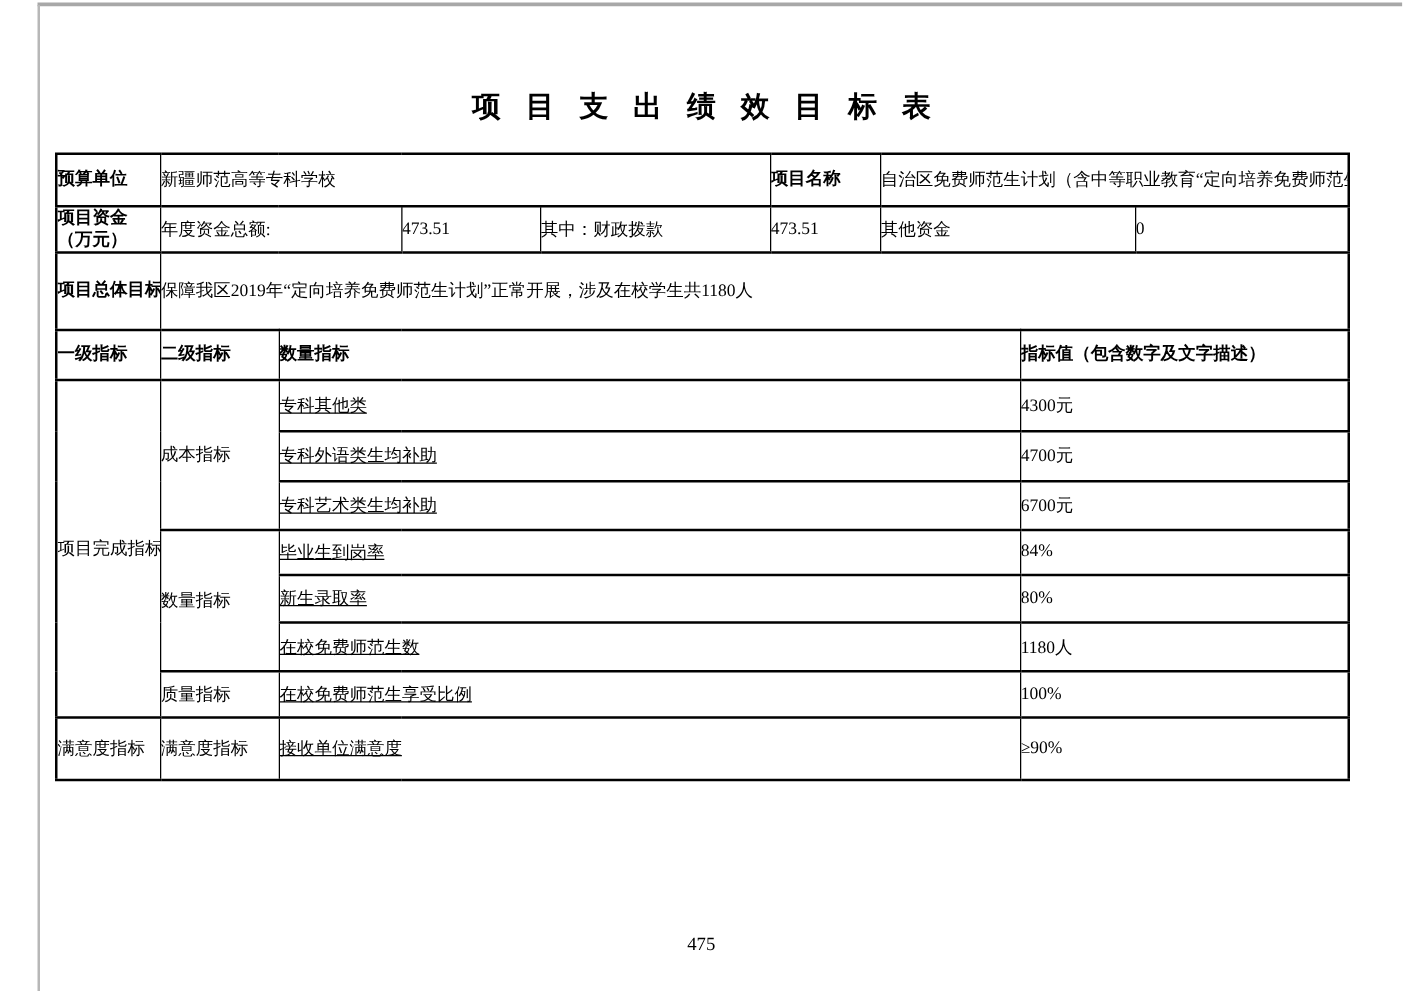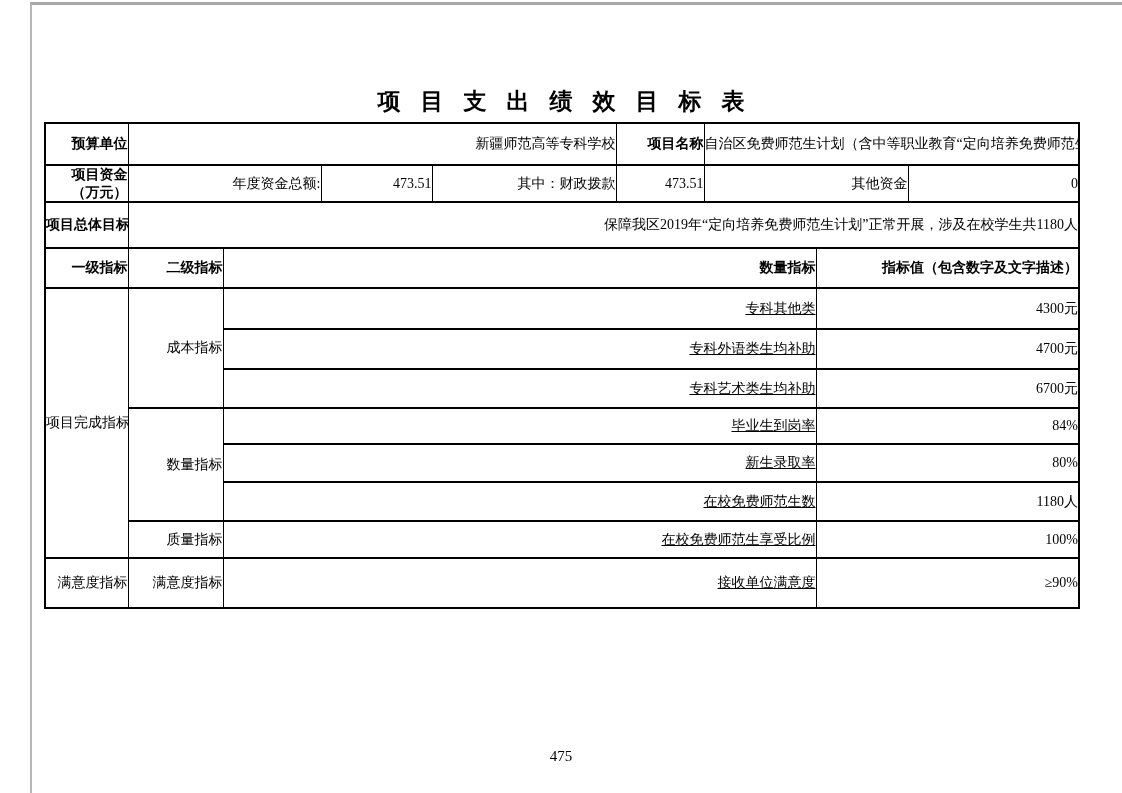--- a/index.html
+++ b/index.html
@@ -24,21 +24,21 @@
     background: #a8a8a8;
   }
   .edge-left {
     position: absolute;
     left: 30px; top: 4px; bottom: 0;
     width: 2px;
     background: #b7b7b7;
   }
   .doc-title {
     position: absolute;
-    left: 0; right: 0; top: 86px;
+    left: 0; right: 0; top: 70px;
     text-align: center;
     font-size: 23px;
     font-weight: bold;
     letter-spacing: 20px;
     text-indent: 20px;
     white-space: nowrap;
   }
   table.main {
     position: absolute;
     left: 44px;
@@ -46,21 +46,21 @@
     border-collapse: collapse;
     table-layout: fixed;
     width: 1034px;
   }
   table.main td {
     border: 1px solid #000;
     border-top-width: 2px;
     border-bottom-width: 2px;
     padding: 0;
     font-size: 14px;
-    text-align: right;
+    text-align: left;
     vertical-align: middle;
     overflow: hidden;
   }
   table.main { border: 2px solid #000; }
   td.lbl {
     font-weight: bold;
     font-size: 15px;
     line-height: 1.25;
   }
   td.nowrap { white-space: nowrap; }
@@ -121,21 +121,21 @@
     <tr style="height:25px">
       <td class="lbl">项目资金（万元）</td>
       <td colspan="2">年度资金总额:</td>
       <td>473.51</td>
       <td>其中：财政拨款</td>
       <td>473.51</td>
       <td colspan="2">其他资金</td>
       <td>0</td>
     </tr>
 
-    <tr style="height:46px">
+    <tr style="height:62px">
       <td class="lbl nowrap">项目总体目标</td>
       <td colspan="8" class="goal-text">保障我区2019年“定向培养免费师范生计划”正常开展，涉及在校学生共1180人</td>
     </tr>
 
     <tr style="height:40px">
       <td class="lbl nowrap">一级指标</td>
       <td class="lbl nowrap">二级指标</td>
       <td colspan="5" class="lbl">数量指标</td>
       <td colspan="2" class="lbl">指标值（包含数字及文字描述）</td>
     </tr>

